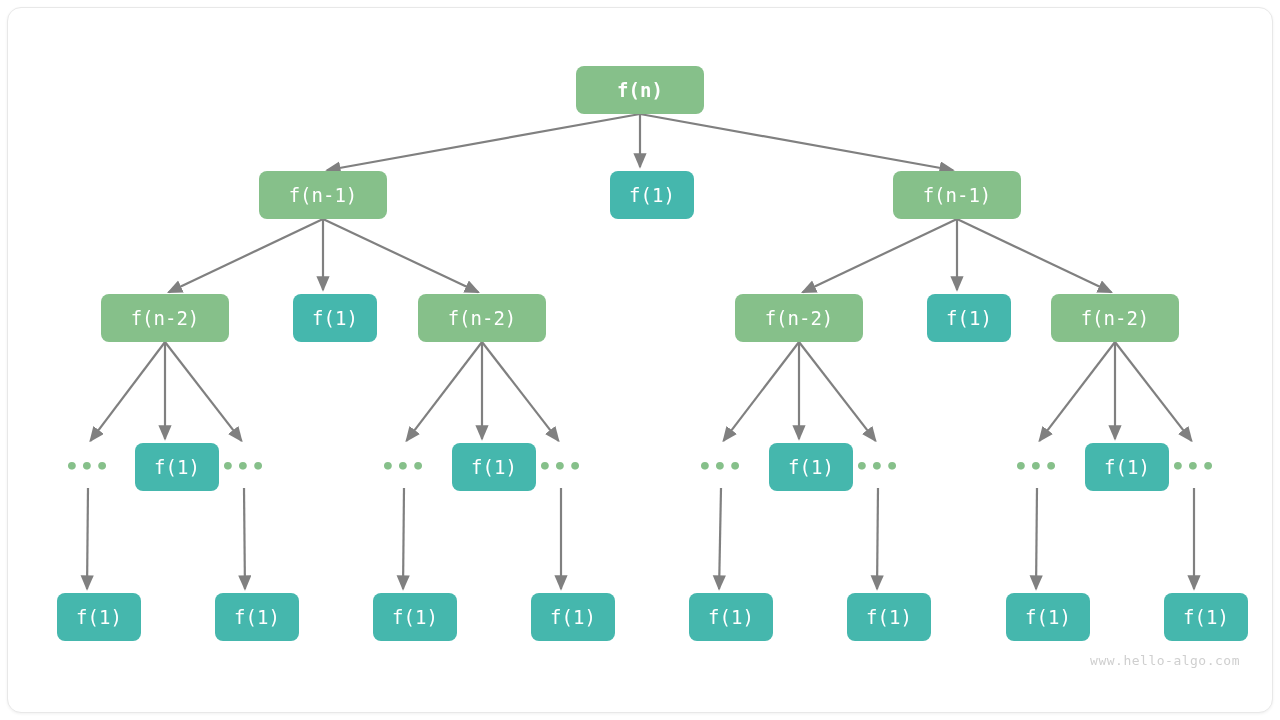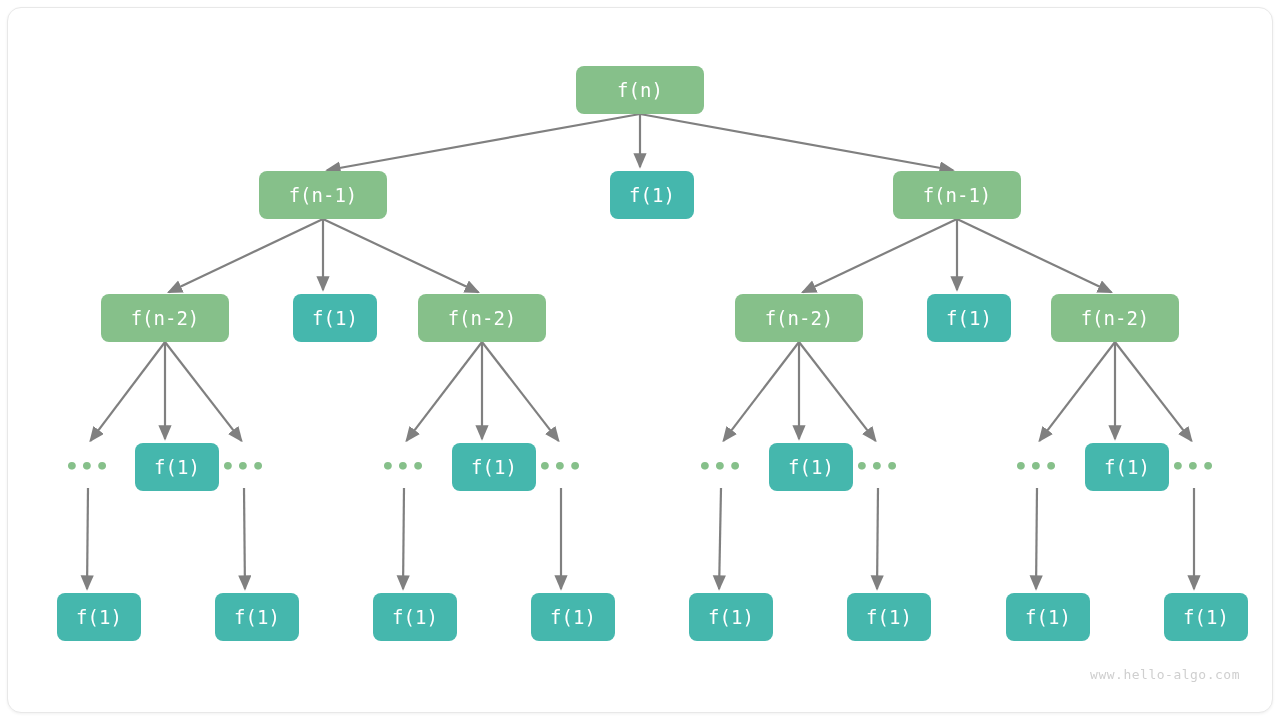--- a/index.html
+++ b/index.html
@@ -58,21 +58,21 @@
     color: #86c08a;
     font-family: "DejaVu Sans Mono", monospace;
     font-size: 22px;
     font-weight: bold;
     letter-spacing: 2px;
     white-space: pre;
   }
   .watermark {
     position: absolute;
     right: 40px;
-    bottom: 38px;
+    bottom: 52px;
     color: #cfcfcf;
     font-family: "DejaVu Sans Mono", monospace;
     font-size: 13px;
     letter-spacing: 0.5px;
     white-space: pre;
   }
 </style>
 </head>
 <body>
 
@@ -108,21 +108,21 @@
       <line x1="88" y1="488" x2="87.03809351053756" y2="589.0001813935561" stroke="#808080" stroke-width="2.2" marker-end="url(#arrowhead)"></line>
       <line x1="244" y1="488" x2="244.96190648946245" y2="589.0001813935561" stroke="#808080" stroke-width="2.2" marker-end="url(#arrowhead)"></line>
       <line x1="404" y1="488" x2="403.0380935105376" y2="589.0001813935561" stroke="#808080" stroke-width="2.2" marker-end="url(#arrowhead)"></line>
       <line x1="561" y1="488" x2="561" y2="589" stroke="#808080" stroke-width="2.2" marker-end="url(#arrowhead)"></line>
       <line x1="721" y1="488" x2="719.0761766585487" y2="589.0007254261939" stroke="#808080" stroke-width="2.2" marker-end="url(#arrowhead)"></line>
       <line x1="878" y1="488" x2="877.0380935105376" y2="589.0001813935561" stroke="#808080" stroke-width="2.2" marker-end="url(#arrowhead)"></line>
       <line x1="1037" y1="488" x2="1036.0380935105375" y2="589.0001813935561" stroke="#808080" stroke-width="2.2" marker-end="url(#arrowhead)"></line>
       <line x1="1194" y1="488" x2="1194" y2="589" stroke="#808080" stroke-width="2.2" marker-end="url(#arrowhead)"></line>
     </svg>
   <div id="node-layer">
-      <div class="node green" style="left: 576px; top: 66px; width: 128px; height: 48px;">f(n)</div>
+      <div class="node green" style="left: 576px; top: 66px; width: 128px; height: 48px; font-weight: bold;">f(n)</div>
       <div class="node green" style="left: 259px; top: 171px; width: 128px; height: 48px;">f(n-1)</div>
       <div class="node teal" style="left: 598px; top: 171px; width: 84px; height: 48px;">f(1)</div>
       <div class="node green" style="left: 893px; top: 171px; width: 128px; height: 48px;">f(n-1)</div>
       <div class="node green" style="left: 101px; top: 294px; width: 128px; height: 48px;">f(n-2)</div>
       <div class="node teal" style="left: 281px; top: 294px; width: 84px; height: 48px;">f(1)</div>
       <div class="node green" style="left: 418px; top: 294px; width: 128px; height: 48px;">f(n-2)</div>
       <div class="node green" style="left: 735px; top: 294px; width: 128px; height: 48px;">f(n-2)</div>
       <div class="node teal" style="left: 915px; top: 294px; width: 84px; height: 48px;">f(1)</div>
       <div class="node green" style="left: 1051px; top: 294px; width: 128px; height: 48px;">f(n-2)</div>
       <div class="ellipsis" style="left: 66px; top: 444px; width: 44px; height: 44px;">•••</div>

